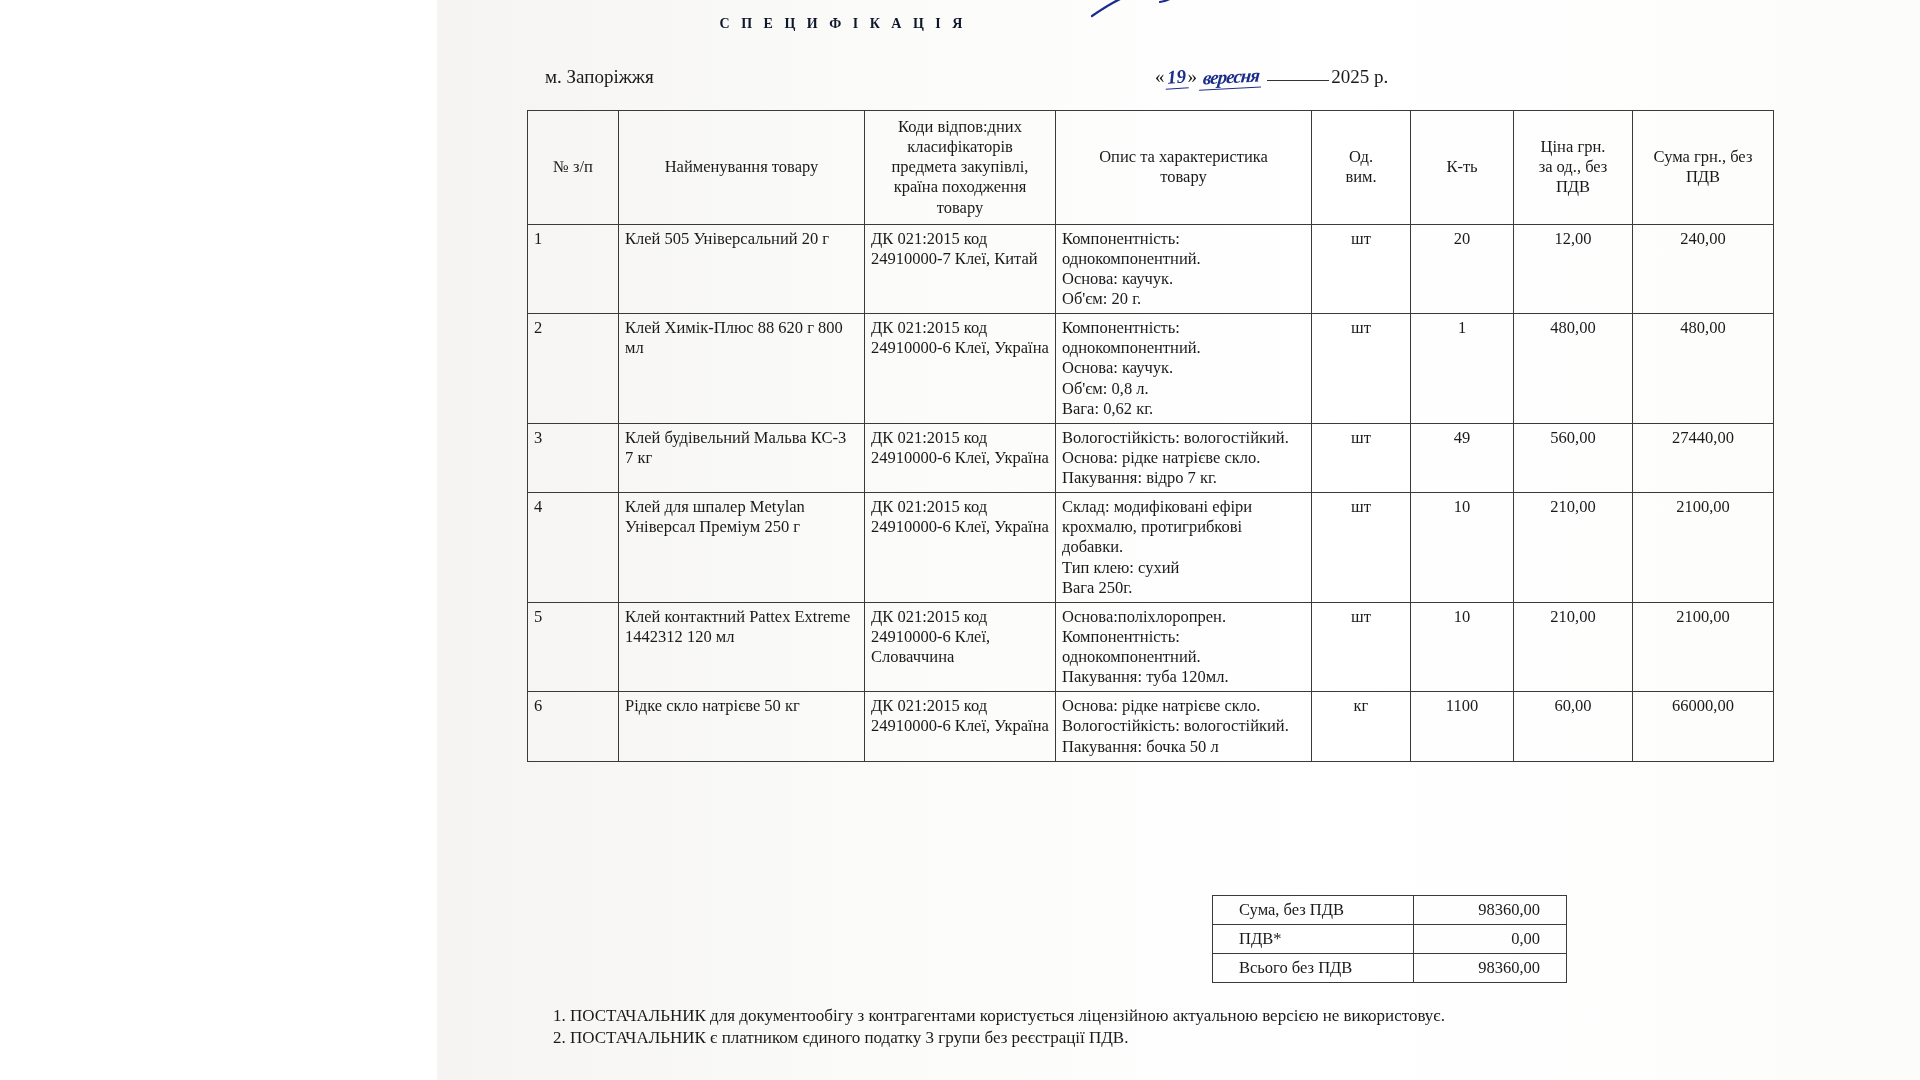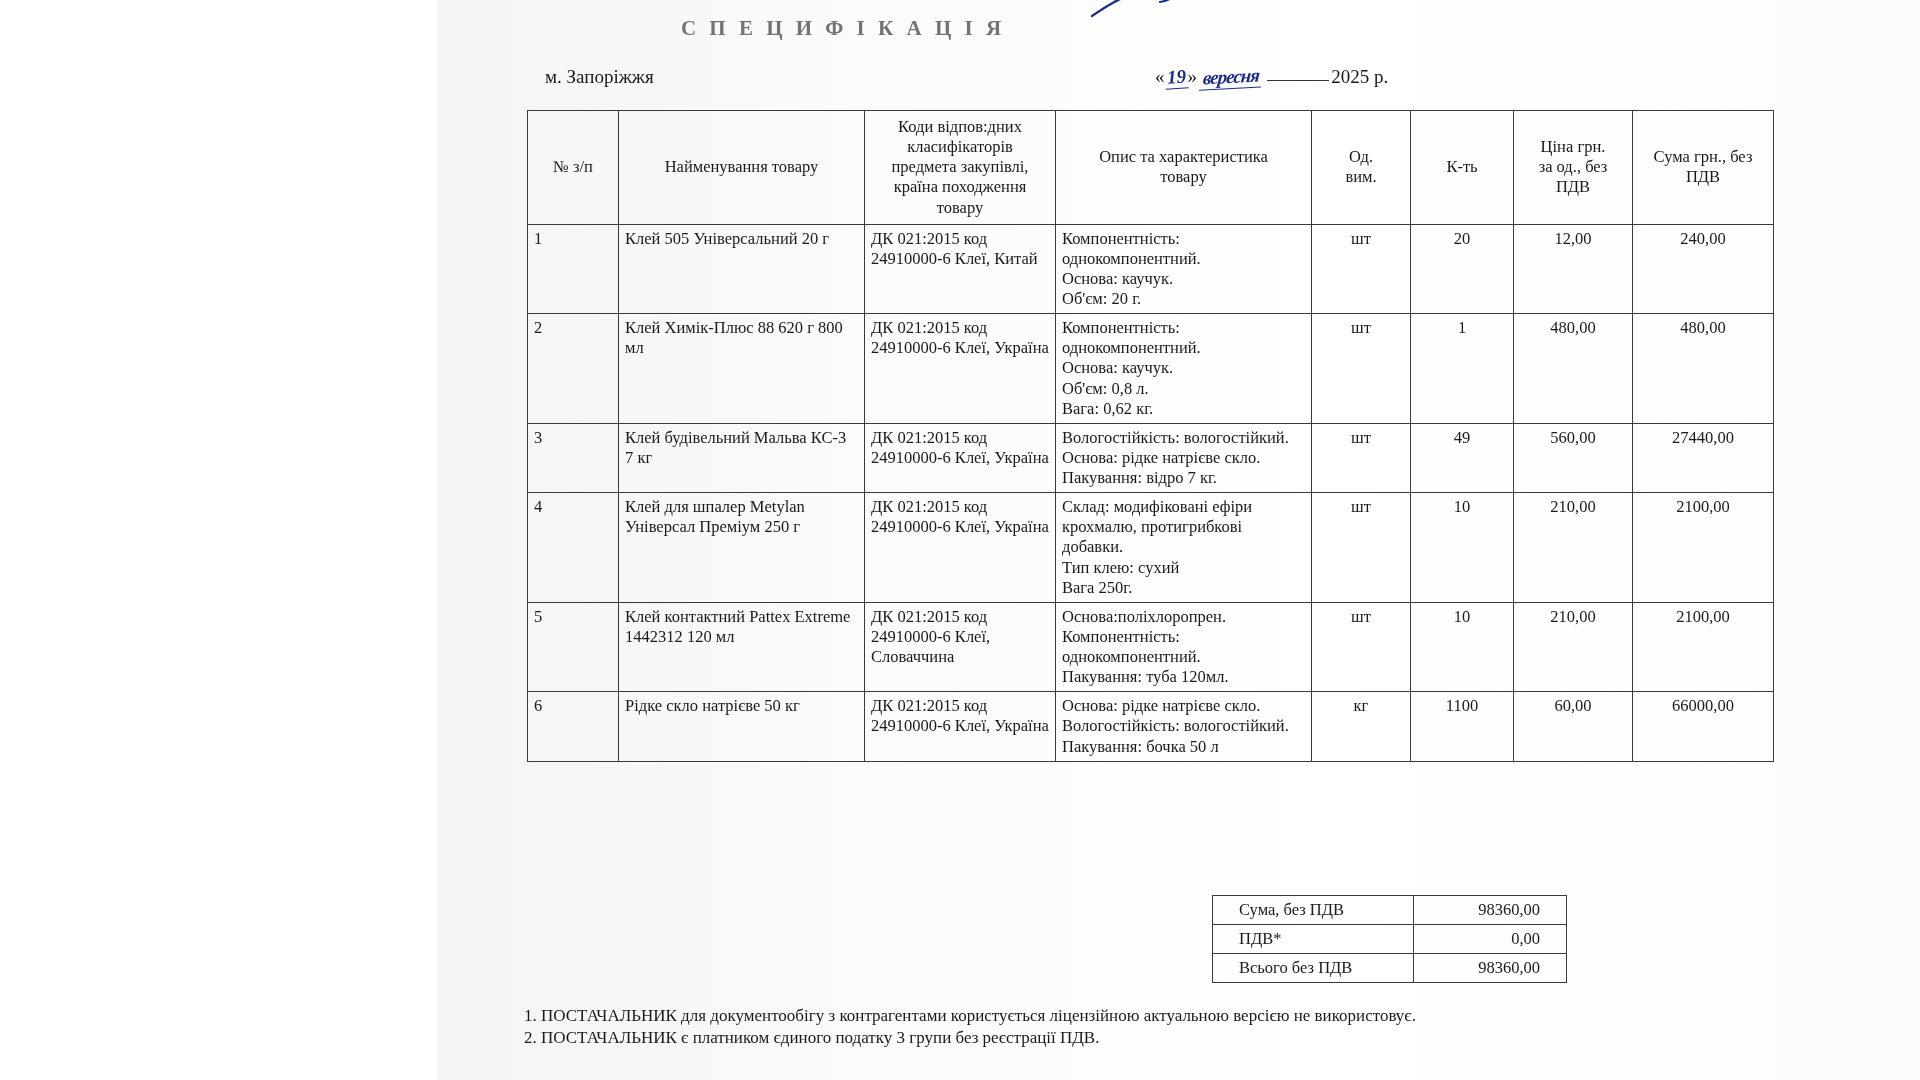--- a/index.html
+++ b/index.html
@@ -39,24 +39,24 @@
     position: absolute;
     left: 0; top: 0;
     width: 1920px; height: 1080px;
   }
   .doc-title {
     position: absolute;
     left: 0;
     top: 16px;
     width: 1686px;
     text-align: center;
-    font-size: 21px;
+    font-size: 14px;
     letter-spacing: 4px;
     font-weight: bold;
-    color: #737373;
+    color: #0f172a;
   }
   .pen-stroke {
     position: absolute;
     left: 1090px;
     top: -16px;
     width: 120px;
     height: 34px;
     overflow: hidden;
     pointer-events: none;
   }
@@ -147,21 +147,21 @@
   table.totals td {
     border: 1.3px solid #3a3a3a;
     padding: 4px 26px;
     line-height: 1.22;
   }
   .t-label { width: 148px; }
   .t-value { width: 100px; text-align: right; }
 
   .footnotes {
     position: absolute;
-    left: 506px;
+    left: 535px;
     top: 1005px;
     width: 1000px;
     font-size: 17px;
     line-height: 1.32;
   }
   .footnotes p { margin: 0; }
   .fn-indent { text-indent: 18px; }
 </style>
 </head>
 <body>
@@ -196,21 +196,21 @@
           <th class="c-unit">Од. вим.</th>
           <th class="c-qty">К-ть</th>
           <th class="c-price">Ціна грн. за од., без ПДВ</th>
           <th class="c-sum">Сума грн., без ПДВ</th>
         </tr>
       </thead>
       <tbody>
         <tr>
           <td class="c-num">1</td>
           <td class="c-name">Клей 505 Універсальний 20 г</td>
-          <td class="c-code">ДК 021:2015 код 24910000-6 Клеї, Китай</td>
+          <td class="c-code">ДК 021:2015 код 24910000-7 Клеї, Китай</td>
           <td class="c-desc" style="white-space:pre-line">Компонентність: однокомпонентний.
 Основа: каучук.
 Об'єм: 20 г.</td>
           <td class="c-unit">шт</td>
           <td class="c-qty">20</td>
           <td class="c-price">12,00</td>
           <td class="c-sum">240,00</td>
         </tr>
         <tr>
           <td class="c-num">2</td>

